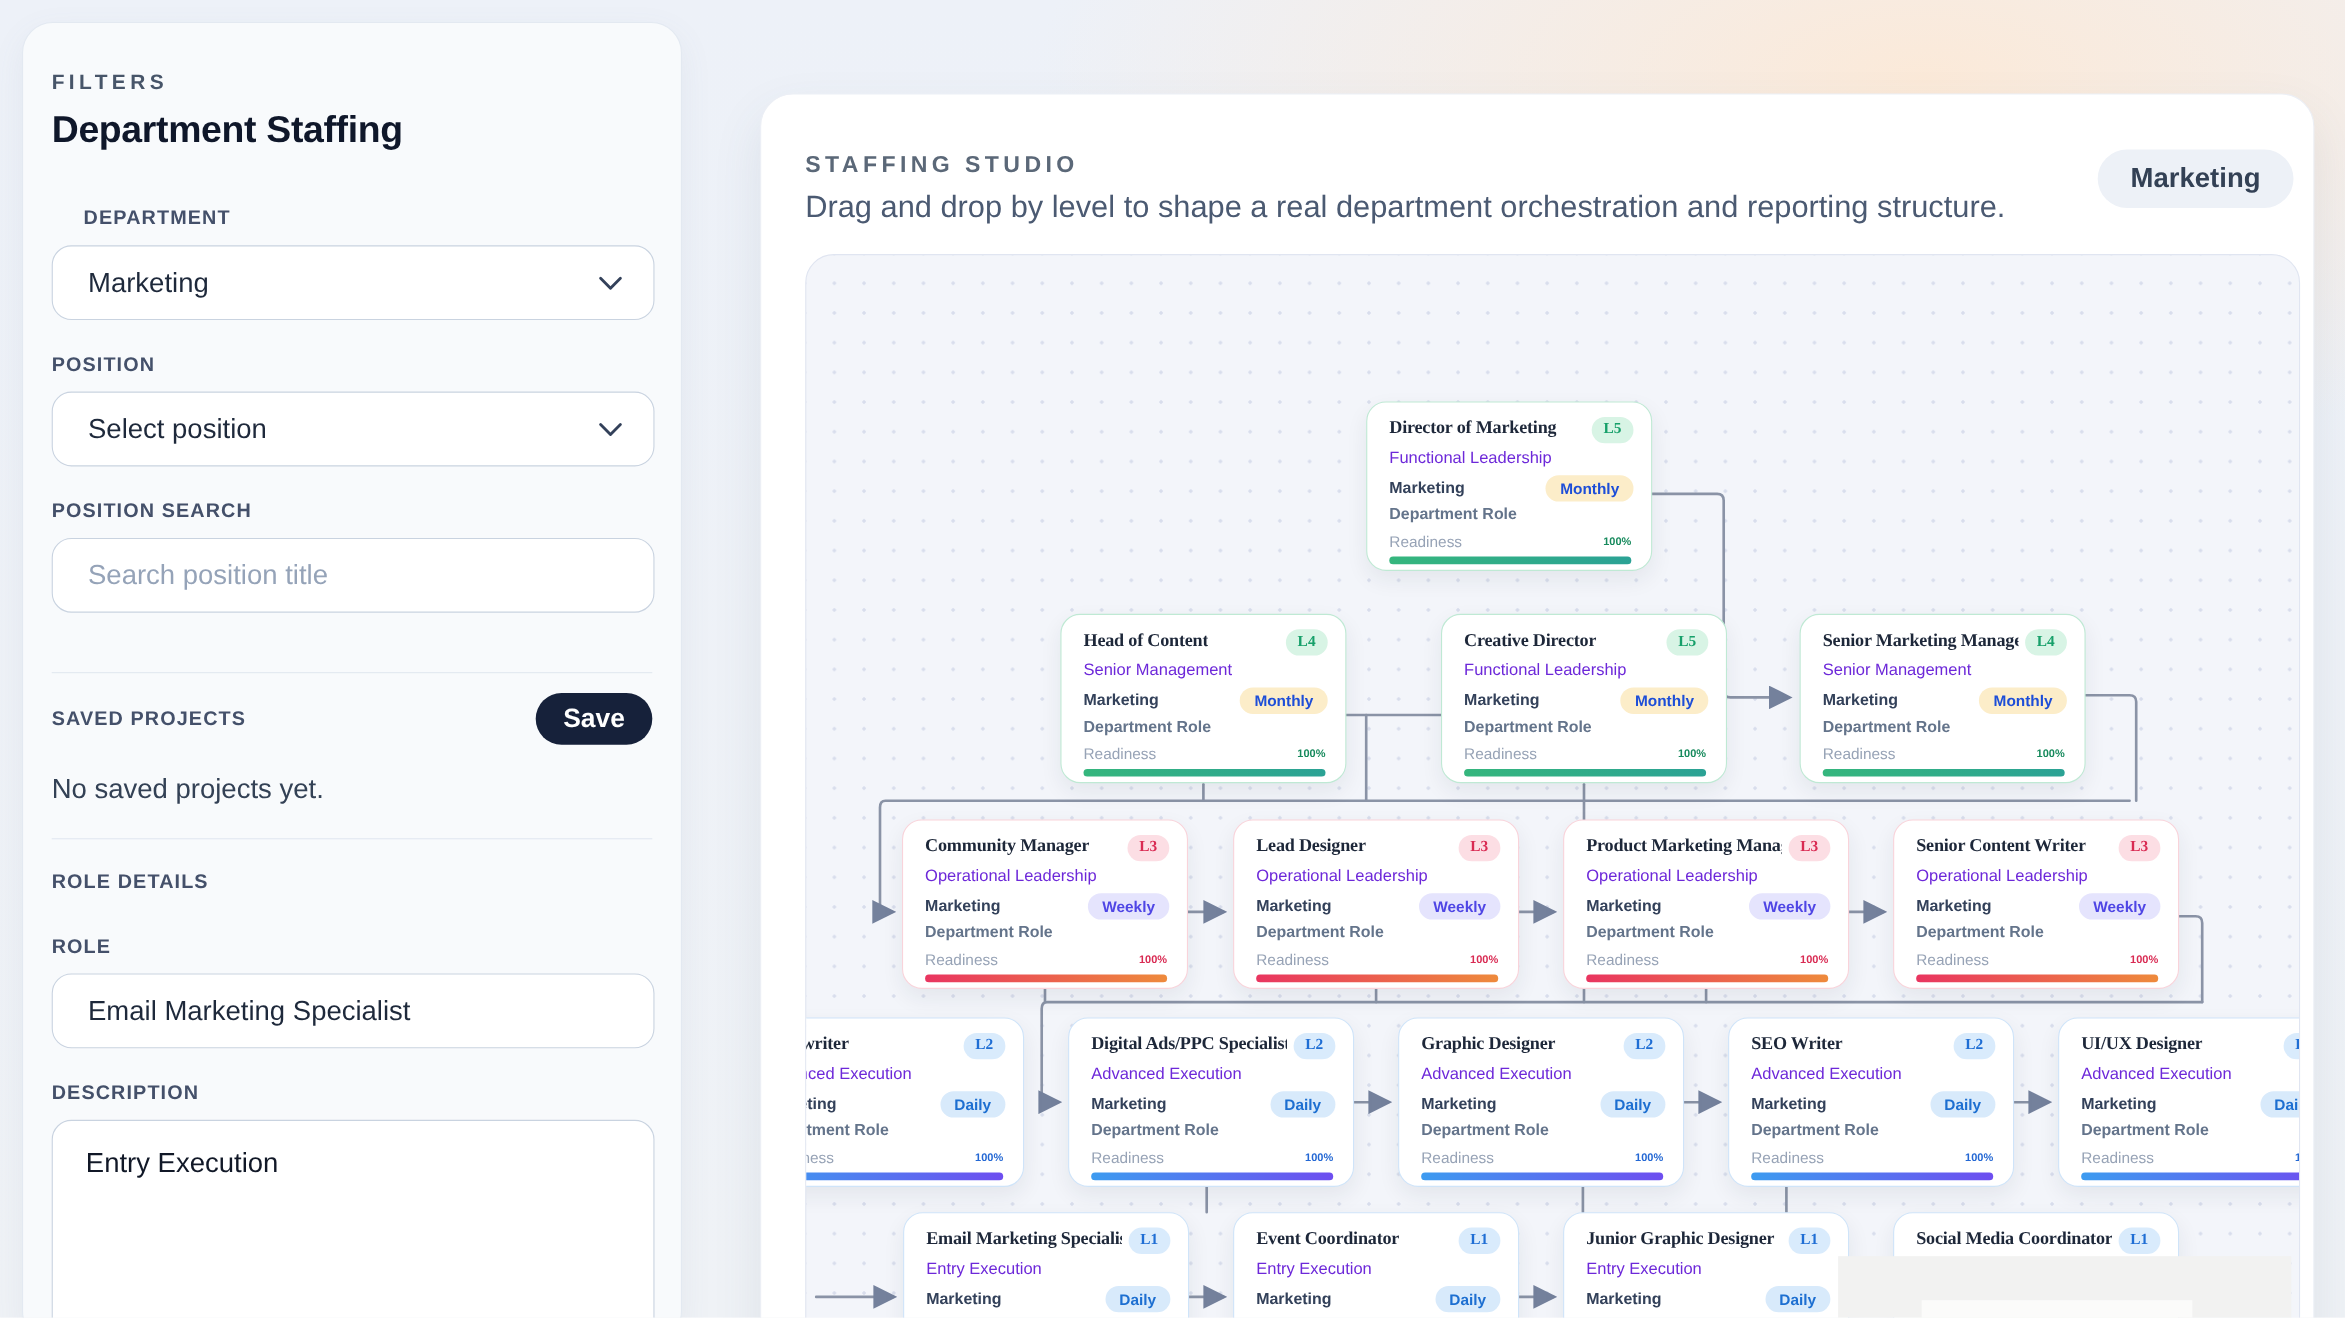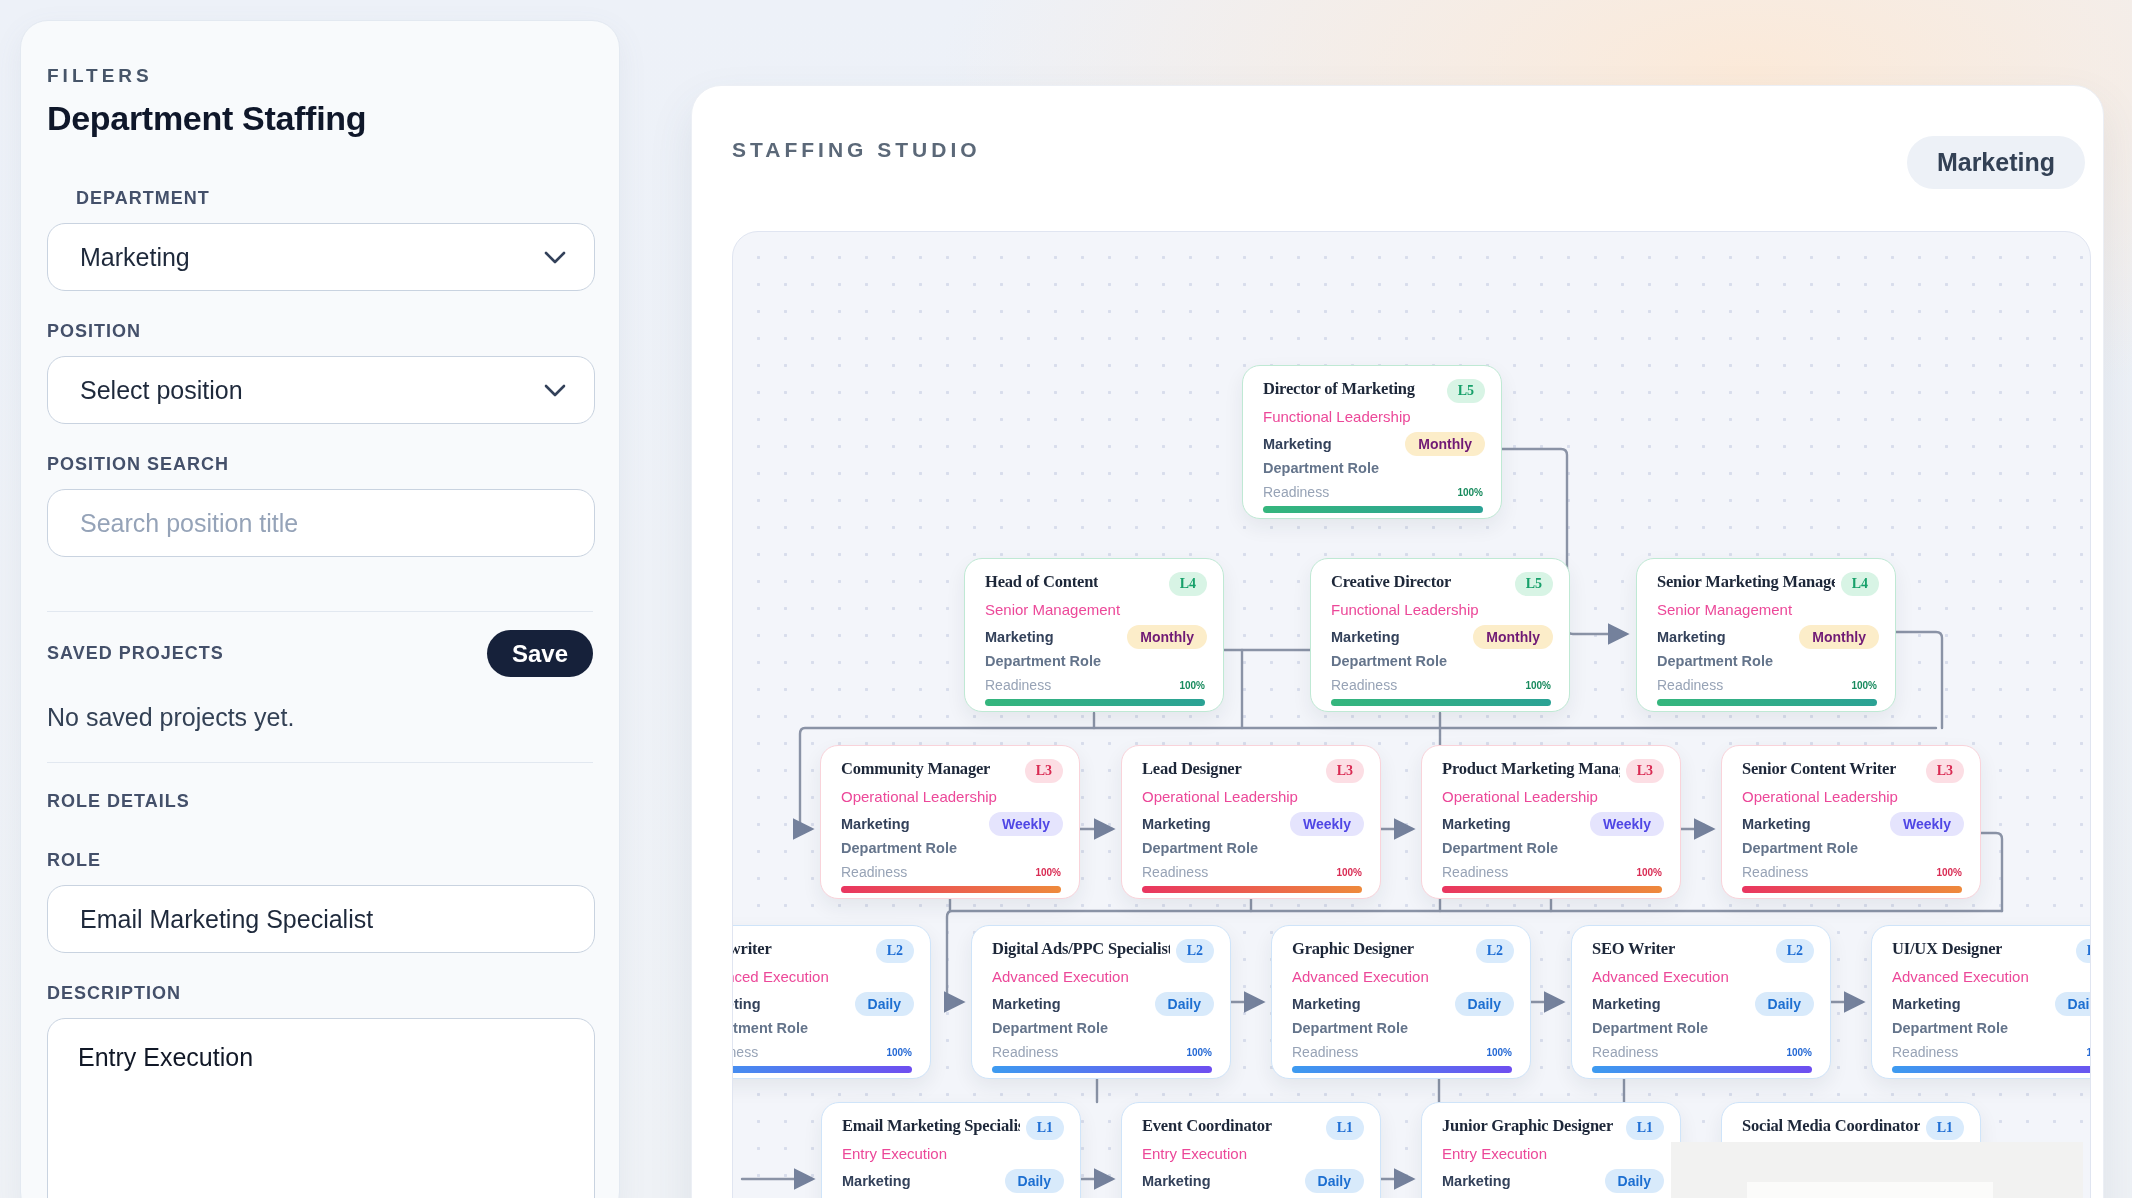--- a/index.html
+++ b/index.html
@@ -79,21 +79,21 @@
 
   
   .org-card{
     position:absolute; z-index:2; width:260px; height:154px;
     background:#fff; border-radius:18px; border:1.5px solid #ddd;
     box-shadow:0 8px 20px rgba(30,41,59,.07); cursor:grab;
   }
   .oc-title-row{ position:absolute; left:20px; right:16px; top:13px; display:flex; align-items:flex-start; justify-content:space-between; gap:6px;font-family:Liberation Serif, serif;}
   .oc-title{ font-size:16.5px; font-weight:700; color:#1d2739; letter-spacing:-.2px; white-space:nowrap; overflow:hidden;}
   .oc-level{ flex:0 0 auto; border-radius:999px; padding:4px 11px; font-size:14px; font-weight:700; }
-  .oc-subtitle{ position:absolute; left:20px; top:42px; font-size:15px; color:#ec4899; }
+  .oc-subtitle{ position:absolute; left:20px; top:42px; font-size:15px; color:#6d28d9; }
   .oc-dept-row{ position:absolute; left:20px; right:16px; top:66px; display:flex; align-items:center; justify-content:space-between;}
   .oc-dept{ font-size:14.5px; font-weight:700; color:#33415a; }
   .oc-cadence{ border-radius:999px; padding:4px 13px; font-size:14px; font-weight:700; }
   .oc-role-line{ position:absolute; left:20px; top:94px; font-size:14.5px; color:#64748b;font-weight:bold; }
   .oc-readiness-row{ position:absolute; left:20px; right:18px; top:118px; display:flex; justify-content:space-between; align-items:center;}
   .oc-readiness-label{ font-size:14px; color:#97a3b6; }
   .oc-readiness-val{ font-size:10px; font-weight:700; }
   .oc-bar{ position:absolute; left:20px; right:18px; top:140px; height:7px; border-radius:4px; }
 
   .theme-green{ border-color:#bfe9d4; }
@@ -102,21 +102,21 @@
   .theme-green .oc-bar{ background:linear-gradient(90deg,#35b67d,#2ba295); }
   .theme-red{ border-color:#f9d3da; }
   .theme-red .oc-level{ background:#fcdee4; color:#d92b53; }
   .theme-red .oc-readiness-val{ color:#d92b53; }
   .theme-red .oc-bar{ background:linear-gradient(90deg,#e93560,#ee8a3c); }
   .theme-blue{ border-color:#cfe4f9; }
   .theme-blue .oc-level{ background:#d9ebfc; color:#1f6ed4; }
   .theme-blue .oc-readiness-val{ color:#2468d4; }
   .theme-blue .oc-bar{ background:linear-gradient(90deg,#3d9bf0,#6e4ef0); }
 
-  .cad-monthly{ background:#fcedc9; color:#701a75; }
+  .cad-monthly{ background:#fcedc9; color:#1d4ed8; }
   .cad-weekly{ background:#e5e4fd; color:#4f46e5; }
   .cad-daily{ background:#d8eafb; color:#1d6fd1; }
 
   
   .artifact-gray{ position:absolute; z-index:5; left:938px; top:910px; width:412px; height:60px; background:#f2f2f1; }
   .artifact-white{ position:absolute; z-index:6; left:1014px; top:950px; width:246px; height:50px; background:#fbfbfa; }
 </style>
 </head>
 <body>
 
@@ -159,20 +159,21 @@
     <div class="field-label name-label">ROLE</div>
     <input class="text-input" type="text" value="Email Marketing Specialist" style="">
 
     <div class="field-label mt-sec">DESCRIPTION</div>
     <textarea class="desc-area" style="">Entry Execution</textarea>
   </aside>
 
   <section class="main-card">
     <div class="studio-header">
       <div class="studio-eyebrow">STAFFING STUDIO</div>
+      <div class="studio-subtitle">Drag and drop by level to shape a real department orchestration and reporting structure.</div>
       <div class="dept-badge">Marketing</div>
     </div>
 
     <div class="canvas">
       <svg class="connectors" width="1359" height="1100" viewBox="0 0 1359 1100">
         <defs>
           <marker id="arrow" markerWidth="9" markerHeight="9" refX="7.5" refY="4.5" orient="auto">
             <path d="M0,0 L9,4.5 L0,9 z" fill="#74819c"></path>
           </marker>
         </defs>

